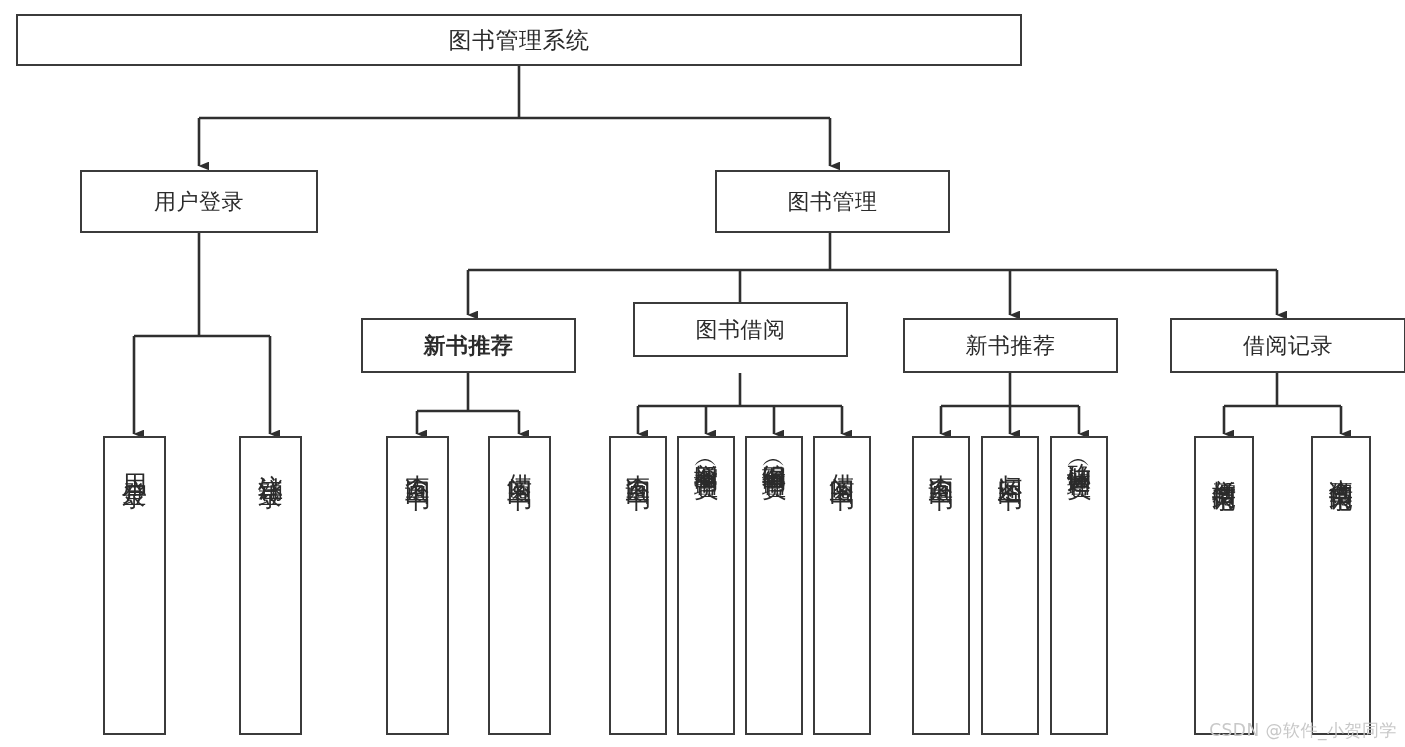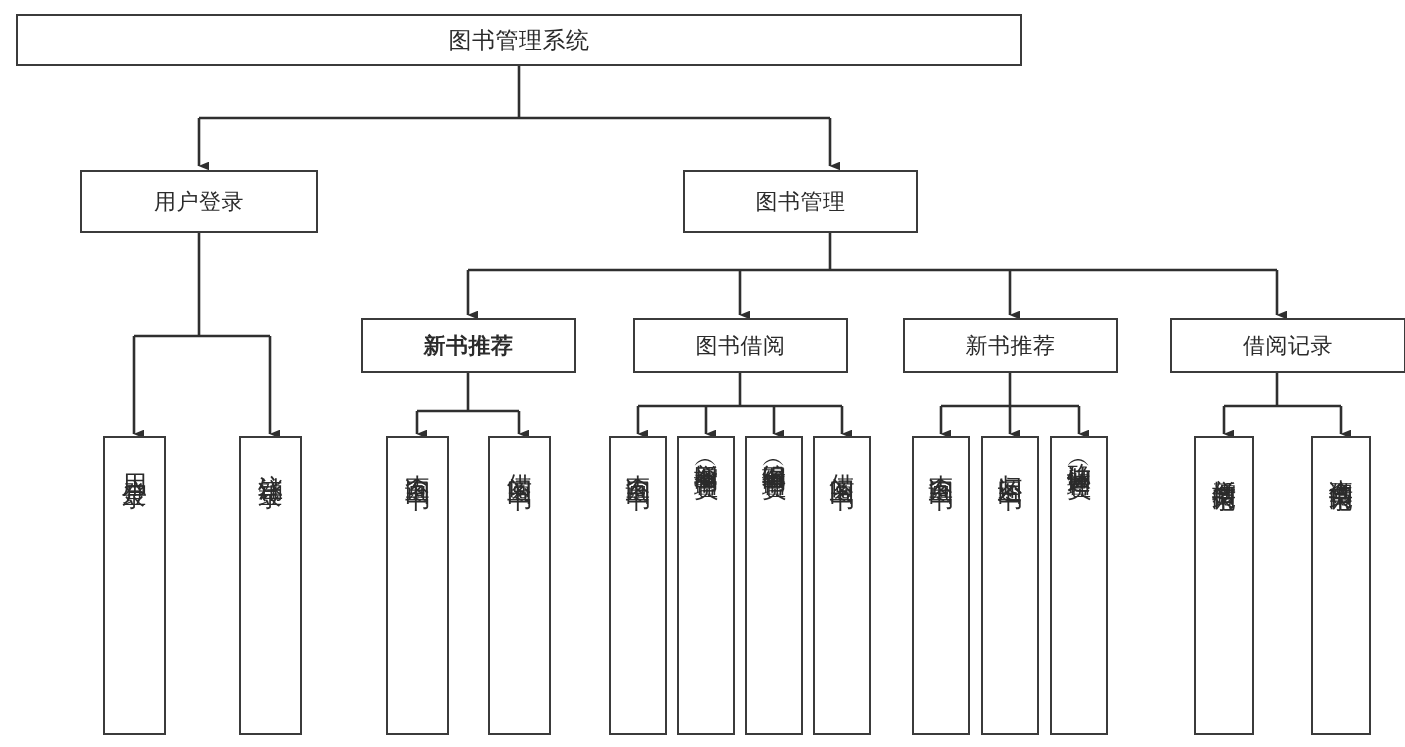--- a/index.html
+++ b/index.html
@@ -139,29 +139,29 @@
   </svg>
 
   <div class="node h-node" id="node-root" style="left:16px; top:14px; width:1006px; height:52px;">
     <span class="node-label">图书管理系统</span>
   </div>
 
   <div class="node h-node" style="left:80px; top:170px; width:238px; height:63px;">
     <span class="node-label">用户登录</span>
   </div>
 
-  <div class="node h-node" style="left:683px; top:170px; width:235px; height:63px;">
+  <div class="node h-node" style="left:715px; top:170px; width:235px; height:63px;">
     <span class="node-label">图书管理</span>
   </div>
 
   <div class="node h-node" style="left:361px; top:318px; width:215px; height:55px;font-weight:bold;">
     <span class="node-label">新书推荐</span>
   </div>
 
-  <div class="node h-node" style="left:633px; top:318px; width:215px; height:55px;">
+  <div class="node h-node" style="left:633px; top:302px; width:215px; height:55px;">
     <span class="node-label">图书借阅</span>
   </div>
 
   <div class="node h-node" style="left:903px; top:318px; width:215px; height:55px;">
     <span class="node-label">新书推荐</span>
   </div>
 
   <div class="node h-node" style="left:1170px; top:318px; width:236px; height:55px;">
     <span class="node-label">借阅记录</span>
   </div>
@@ -211,14 +211,15 @@
   </div>
 
   <div class="node v-node tall-text" style="left:1194px; top:436px; width:60px; height:299px; padding-top:22px;">
     <span class="node-label">新增借阅记录</span>
   </div>
 
   <div class="node v-node tall-text" style="left:1311px; top:436px; width:60px; height:299px; padding-top:22px;">
     <span class="node-label">查询借阅记录</span>
   </div>
 
+  <div class="watermark">CSDN @软件_小贺同学</div>
 
 </div>
 
 </body></html>

